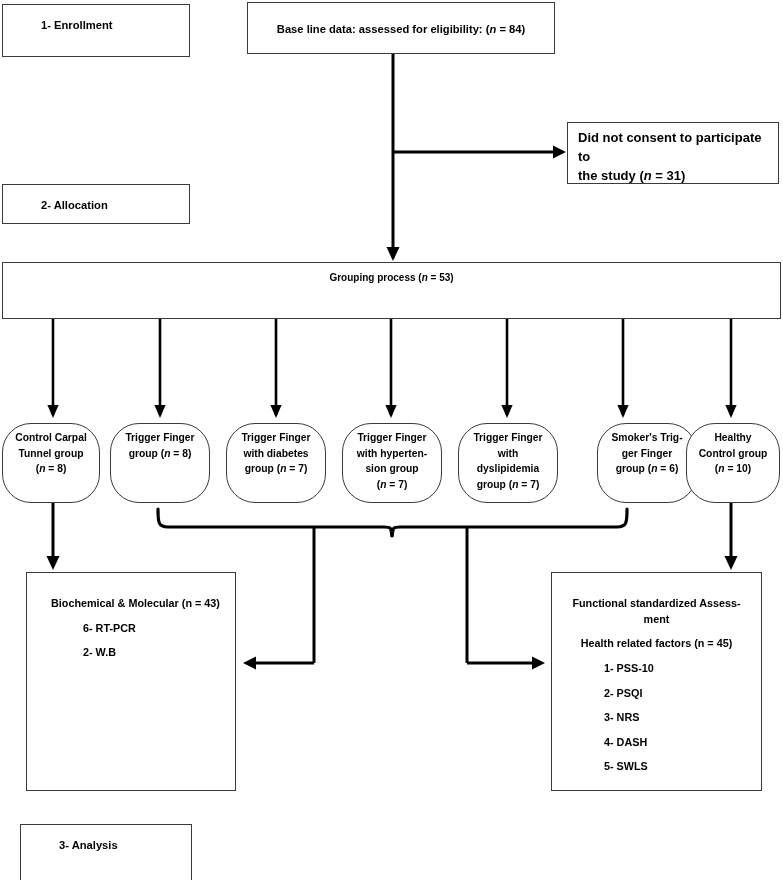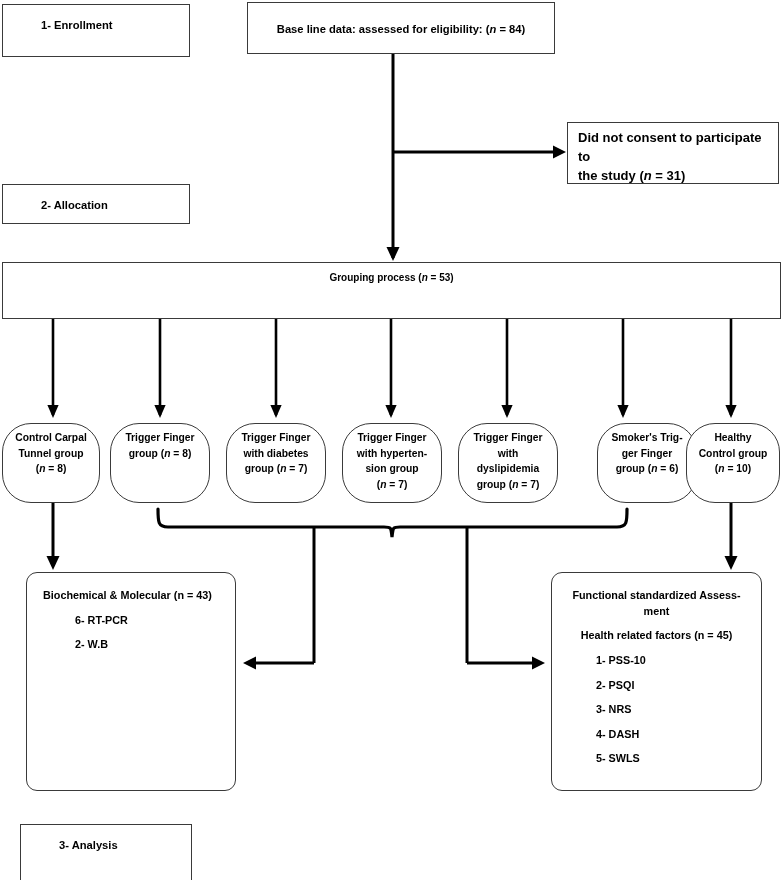--- a/index.html
+++ b/index.html
@@ -62,24 +62,23 @@
     justify-content: center;
     padding: 6px 3px 0 3px;
     font-size: 10.3px;
     text-align: center;
     line-height: 1.52;
     border-width: 1.5px;
     border-radius: 29px;
   }
   .group-box .gtext { display: block; width: 100%; }
   .lower-box {
-    padding: 4px;
+    padding: 12px;
     font-size: 10.8px;
     text-align: left;
-    border-radius: 11px;
   }
   .lb-head {
     padding: 11px 0 0 12px;
     font-weight: bold;
   }
   .lb-head.centered { text-align: center; padding-left: 0; padding-right: 0; }
   .lb-item {
     padding: 9px 0 0 44px;
     font-weight: bold;
   }

